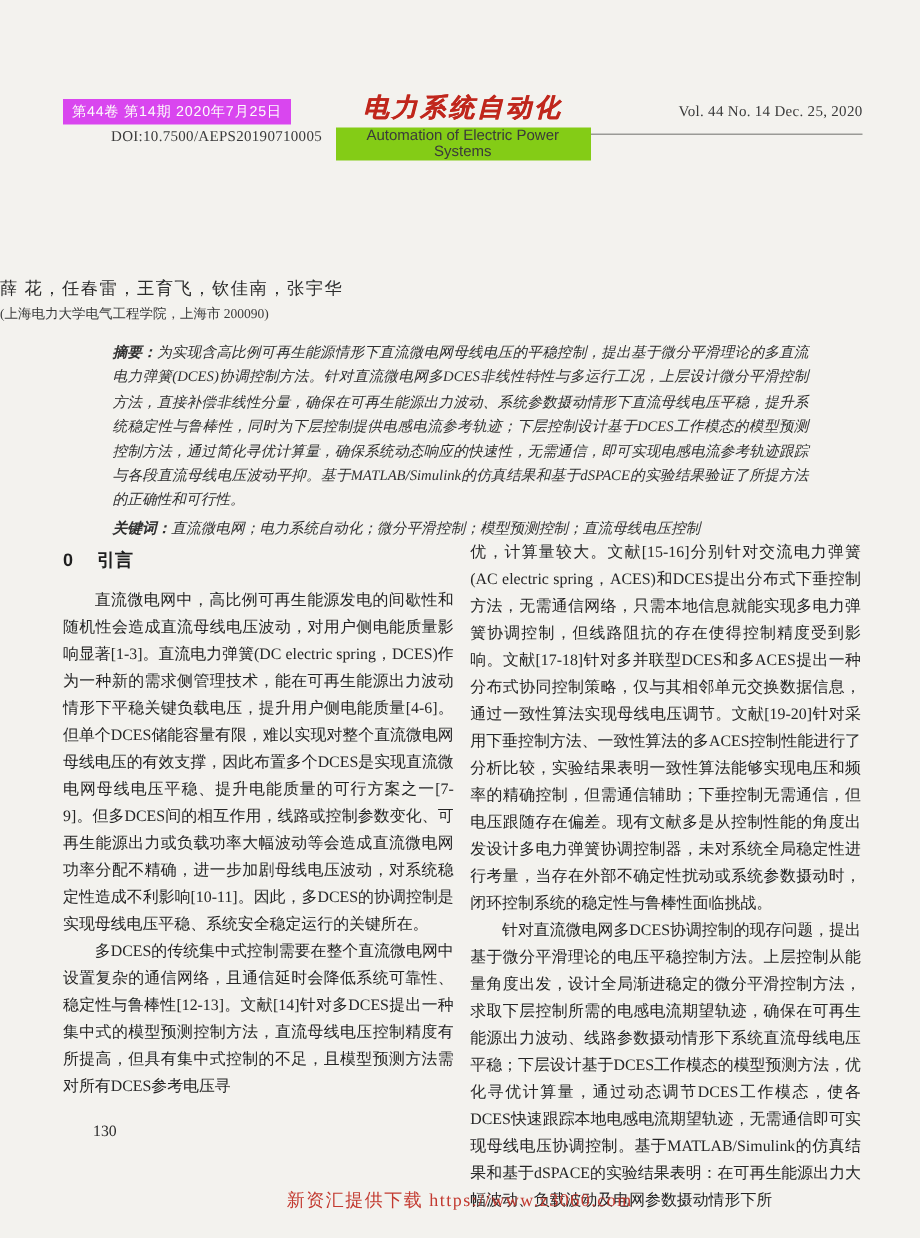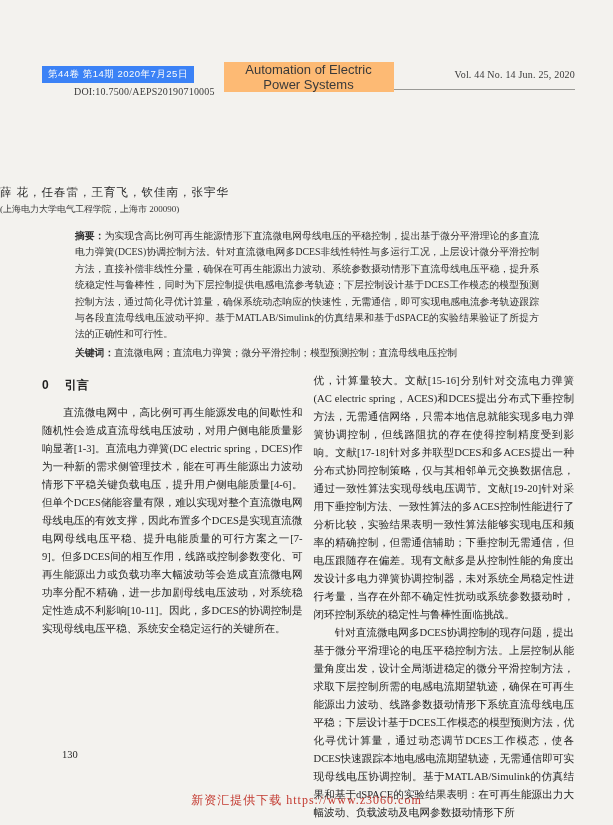--- a/index.html
+++ b/index.html
@@ -14,40 +14,40 @@
   .page { position: absolute; inset: 0; }
 
   
   .header { position: absolute; top: 60px; left: 42px; right: 38px; height: 50px; }
   .header-rule {
     position: absolute; top: 29px; left: 195px; right: 0;
     border-top: 1px solid #9a9a96;
   }
   .issue-box {
     position: absolute; top: 6px; left: 0;
-    background: #3b82f6; color: #fdfdfb;
+    background: #d946ef; color: #fdfdfb;
     font-size: 9.5px; padding: 2px 6px; letter-spacing: 0.5px;
     font-family: "Liberation Sans", sans-serif;
   }
   .doi-line {
     position: absolute; top: 26px; left: 0;
     font-size: 10px; color: #3a3a3a; letter-spacing: 0.2px; margin-left: 32px;
   }
   .journal-center {
     position: absolute; top: 0; left: 50%; transform: translateX(-50%);
     text-align: center; z-index: 2; width: 170px;
   }
   .journal-cn {
     color: #c0261c; font-size: 17px; font-weight: bold;
     letter-spacing: 2px; font-style: italic;
     text-shadow: 0.4px 0 0 #c0261c;
   }
   .journal-en {
-    display: inline-block; background: #fdba74; padding: 0 4px;
-    font-size: 13px; color: #3a3a3a; margin-top: 2px;
+    display: inline-block; background: #84cc16; padding: 0 4px;
+    font-size: 10px; color: #3a3a3a; margin-top: 2px;
     font-family: "Liberation Sans", sans-serif;
   }
   .vol-line {
     position: absolute; top: 9px; right: 0;
     font-size: 10px; color: #3a3a3a; letter-spacing: 0.2px;
   }
 
   
   .art-title {
     position: absolute; top: 146px; left: 0; width: 100%;
@@ -61,28 +61,29 @@
   .art-affil {
     position: absolute; top: 203px; left: 0; width: 100%;
     text-align: left; font-size: 9px; color: #3a3a3a;
   }
 
   
   .abstract {
     position: absolute; top: 228px; left: 75px; width: 464px;
     font-size: 9.8px; line-height: 16.4px; text-align: justify;
     color: #2f2f2f;
+    font-style: italic;
   }
   .abstract .label { font-weight: bold; font-family: "Liberation Sans", sans-serif; font-size: 9.8px; }
   .keywords { margin-top: 2px; }
 
   
   .columns {
     position: absolute; top: 360px; left: 42px; width: 532px;
-    display: flex; gap: 11px; margin-top: 12px;
+    display: flex; gap: 11px;
   }
   .col { width: 263px; font-size: 10.6px; line-height: 18px; text-align: justify; color: #252525; }
   .col p { text-indent: 2em; }
   .section-head {
     font-family: "Liberation Sans", sans-serif;
     font-weight: bold; font-size: 12px; margin: 4px 0 10px 0; color: #1e1e1e;
   }
   .section-head .sec-no { margin-right: 16px; }
 
   
@@ -105,39 +106,41 @@
 </head>
 <body>
 
 <div class="page">
 
   <div class="header">
     <div class="header-rule"></div>
     <div class="issue-box">第44卷 第14期 2020年7月25日</div>
     <div class="doi-line">DOI:10.7500/AEPS20190710005</div>
     <div class="journal-center">
+      <div class="journal-cn">电力系统自动化</div>
       <span class="journal-en">Automation of Electric Power Systems</span>
     </div>
-    <div class="vol-line">Vol. 44 No. 14 Jun. 25, 2020</div>
+    <div class="vol-line">Vol. 44 No. 14 Dec. 25, 2020</div>
   </div>
 
   <div class="art-authors">薛 花，任春雷，王育飞，钦佳南，张宇华</div>
   <div class="art-affil">(上海电力大学电气工程学院，上海市 200090)</div>
 
   <div class="abstract">
     <div><span class="label">摘要：</span><span>为实现含高比例可再生能源情形下直流微电网母线电压的平稳控制，提出基于微分平滑理论的多直流电力弹簧(DCES)协调控制方法。针对直流微电网多DCES非线性特性与多运行工况，上层设计微分平滑控制方法，直接补偿非线性分量，确保在可再生能源出力波动、系统参数摄动情形下直流母线电压平稳，提升系统稳定性与鲁棒性，同时为下层控制提供电感电流参考轨迹；下层控制设计基于DCES工作模态的模型预测控制方法，通过简化寻优计算量，确保系统动态响应的快速性，无需通信，即可实现电感电流参考轨迹跟踪与各段直流母线电压波动平抑。基于MATLAB/Simulink的仿真结果和基于dSPACE的实验结果验证了所提方法的正确性和可行性。</span></div>
-    <div class="keywords"><span class="label">关键词：</span><span>直流微电网；直流电力弹簧；微分平滑控制；模型预测控制；直流母线电压控制</span></div>
+    <div class="keywords"><span class="label">关键词：</span><span>直流微电网；电力系统自动化；微分平滑控制；模型预测控制；直流母线电压控制</span></div>
   </div>
 
   <div class="columns">
     <div class="col">
       <div class="section-head">
         <span class="sec-no">0</span><span>引言</span>
       </div>
       <p>直流微电网中，高比例可再生能源发电的间歇性和随机性会造成直流母线电压波动，对用户侧电能质量影响显著[1-3]。直流电力弹簧(DC electric spring，DCES)作为一种新的需求侧管理技术，能在可再生能源出力波动情形下平稳关键负载电压，提升用户侧电能质量[4-6]。但单个DCES储能容量有限，难以实现对整个直流微电网母线电压的有效支撑，因此布置多个DCES是实现直流微电网母线电压平稳、提升电能质量的可行方案之一[7-9]。但多DCES间的相互作用，线路或控制参数变化、可再生能源出力或负载功率大幅波动等会造成直流微电网功率分配不精确，进一步加剧母线电压波动，对系统稳定性造成不利影响[10-11]。因此，多DCES的协调控制是实现母线电压平稳、系统安全稳定运行的关键所在。</p>
+      <p>多DCES的传统集中式控制需要在整个直流微电网中设置复杂的通信网络，且通信延时会降低系统可靠性、稳定性与鲁棒性[12-13]。文献[14]针对多DCES提出一种集中式的模型预测控制方法，直流母线电压控制精度有所提高，但具有集中式控制的不足，且模型预测方法需对所有DCES参考电压寻</p>
     </div>
     <div class="col">
       <p style="text-indent:0;">优，计算量较大。文献[15-16]分别针对交流电力弹簧(AC electric spring，ACES)和DCES提出分布式下垂控制方法，无需通信网络，只需本地信息就能实现多电力弹簧协调控制，但线路阻抗的存在使得控制精度受到影响。文献[17-18]针对多并联型DCES和多ACES提出一种分布式协同控制策略，仅与其相邻单元交换数据信息，通过一致性算法实现母线电压调节。文献[19-20]针对采用下垂控制方法、一致性算法的多ACES控制性能进行了分析比较，实验结果表明一致性算法能够实现电压和频率的精确控制，但需通信辅助；下垂控制无需通信，但电压跟随存在偏差。现有文献多是从控制性能的角度出发设计多电力弹簧协调控制器，未对系统全局稳定性进行考量，当存在外部不确定性扰动或系统参数摄动时，闭环控制系统的稳定性与鲁棒性面临挑战。</p>
       <p>针对直流微电网多DCES协调控制的现存问题，提出基于微分平滑理论的电压平稳控制方法。上层控制从能量角度出发，设计全局渐进稳定的微分平滑控制方法，求取下层控制所需的电感电流期望轨迹，确保在可再生能源出力波动、线路参数摄动情形下系统直流母线电压平稳；下层设计基于DCES工作模态的模型预测方法，优化寻优计算量，通过动态调节DCES工作模态，使各DCES快速跟踪本地电感电流期望轨迹，无需通信即可实现母线电压协调控制。基于MATLAB/Simulink的仿真结果和基于dSPACE的实验结果表明：在可再生能源出力大幅波动、负载波动及电网参数摄动情形下所</p>
     </div>
   </div>
 
 
   <div class="page-number">130</div>
 

